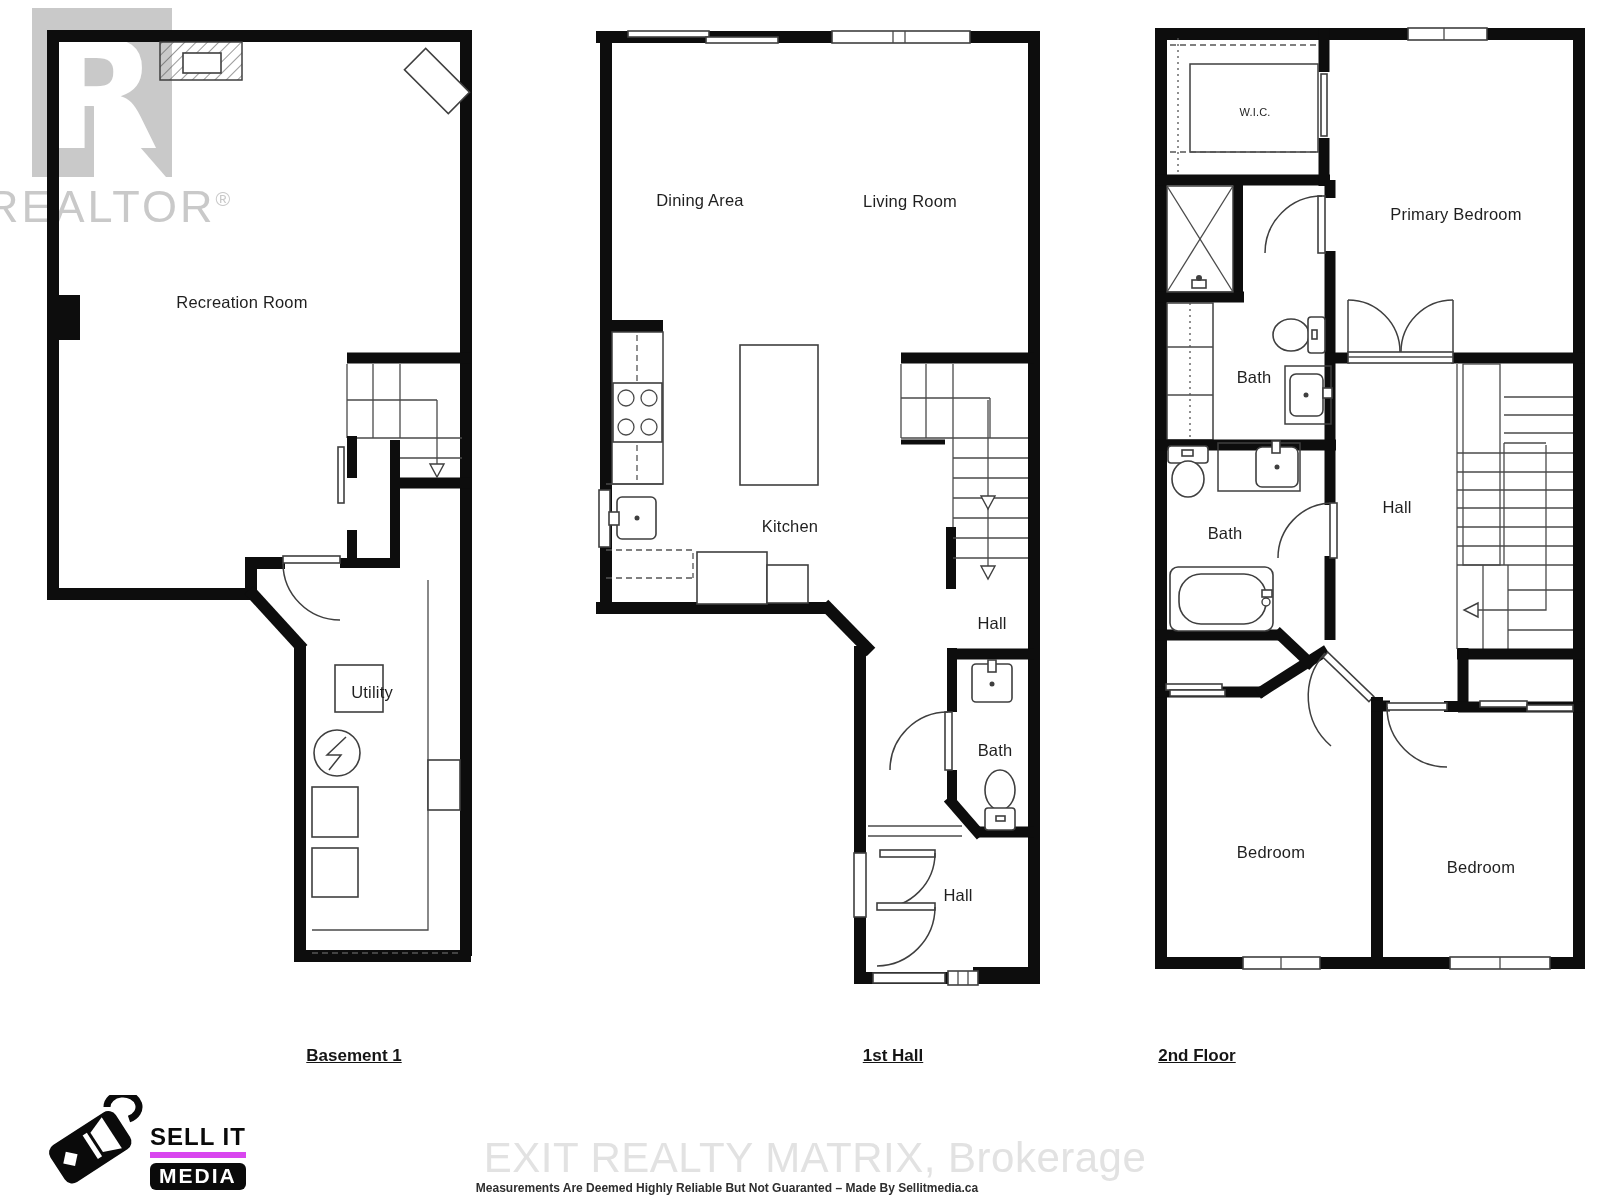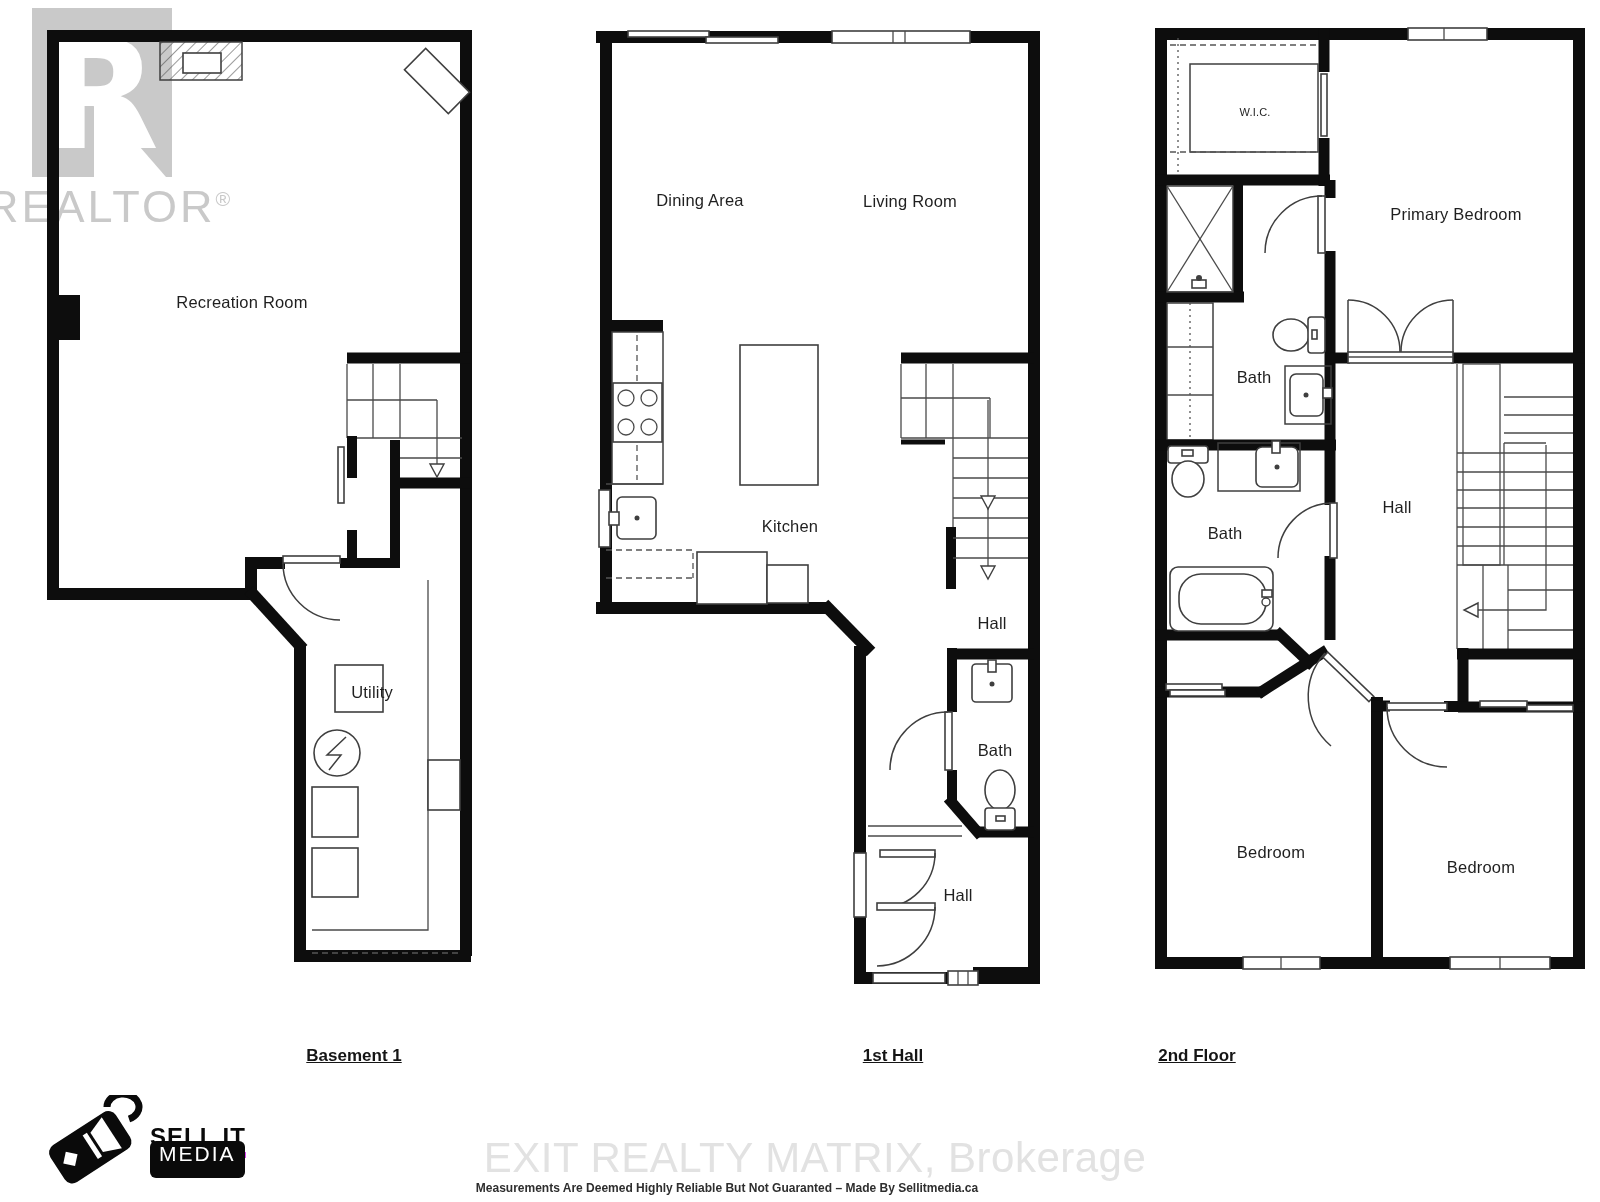--- a/index.html
+++ b/index.html
@@ -29,22 +29,22 @@
   .realtor-text sup{font-size:20px;vertical-align:super;}
   .brokerage-wm{position:absolute;left:815px;top:1134px;transform:translateX(-50%);font-size:42px;
                 font-weight:500;color:#e2e2e2;white-space:nowrap;letter-spacing:.5px;}
   .disclaimer{position:absolute;left:727px;top:1181px;transform:translateX(-50%);font-size:12px;
               font-weight:700;color:#2e2e2e;white-space:nowrap;}
   
   .logo-wrap{position:absolute;left:45px;top:1095px;width:300px;height:95px;}
   .logo-icon{position:absolute;left:0;top:0;}
   .logo-line1{position:absolute;left:105px;top:28px;font-size:24px;font-weight:800;color:#0a0a0a;
               letter-spacing:1px;border-bottom:6px solid #d946ef;padding-bottom:1px;white-space:nowrap;}
-  .logo-line2{position:absolute;left:105px;top:46px;font-size:21px;font-weight:400;color:#ffffff;
-              background:#0a0a0a;border-radius:6px;padding:1px 9px 12px 9px;letter-spacing:2px;white-space:nowrap;}
+  .logo-line2{position:absolute;left:105px;top:68px;font-size:21px;font-weight:700;color:#ffffff;
+              background:#0a0a0a;border-radius:6px;padding:1px 9px 2px 9px;letter-spacing:2px;white-space:nowrap;}
 </style>
 </head>
 <body>
 
 <div id="stage">
 
   <div class="realtor-box">
     <svg width="140" height="169">
       <text x="10" y="140" font-size="152" font-weight="bold" fill="#ffffff">R</text>
       <polygon points="62,86 134,169 62,169" fill="#ffffff"></polygon>

